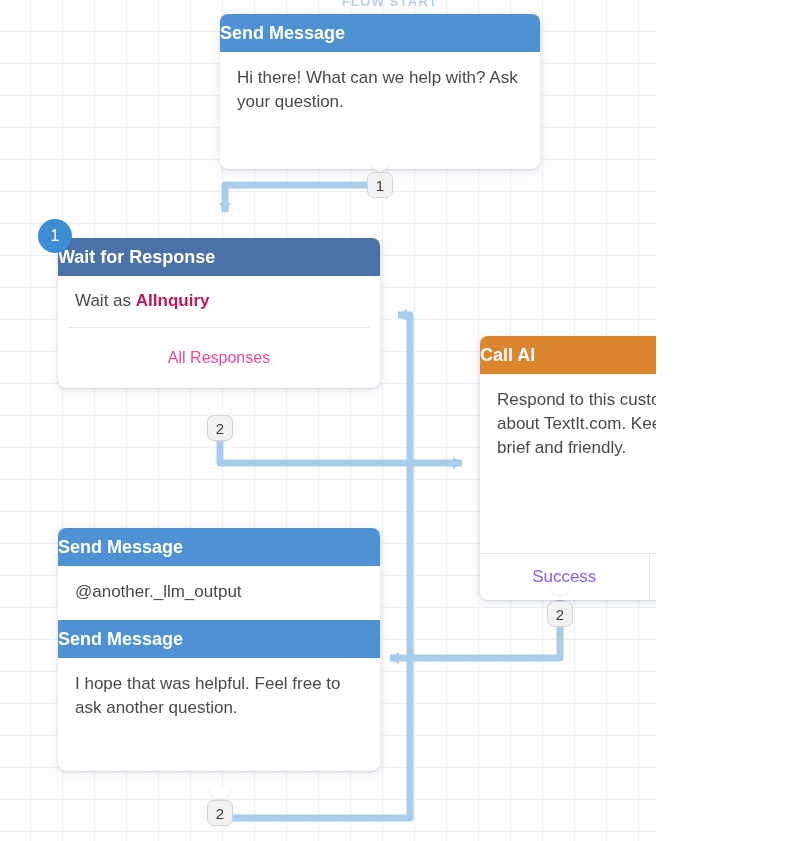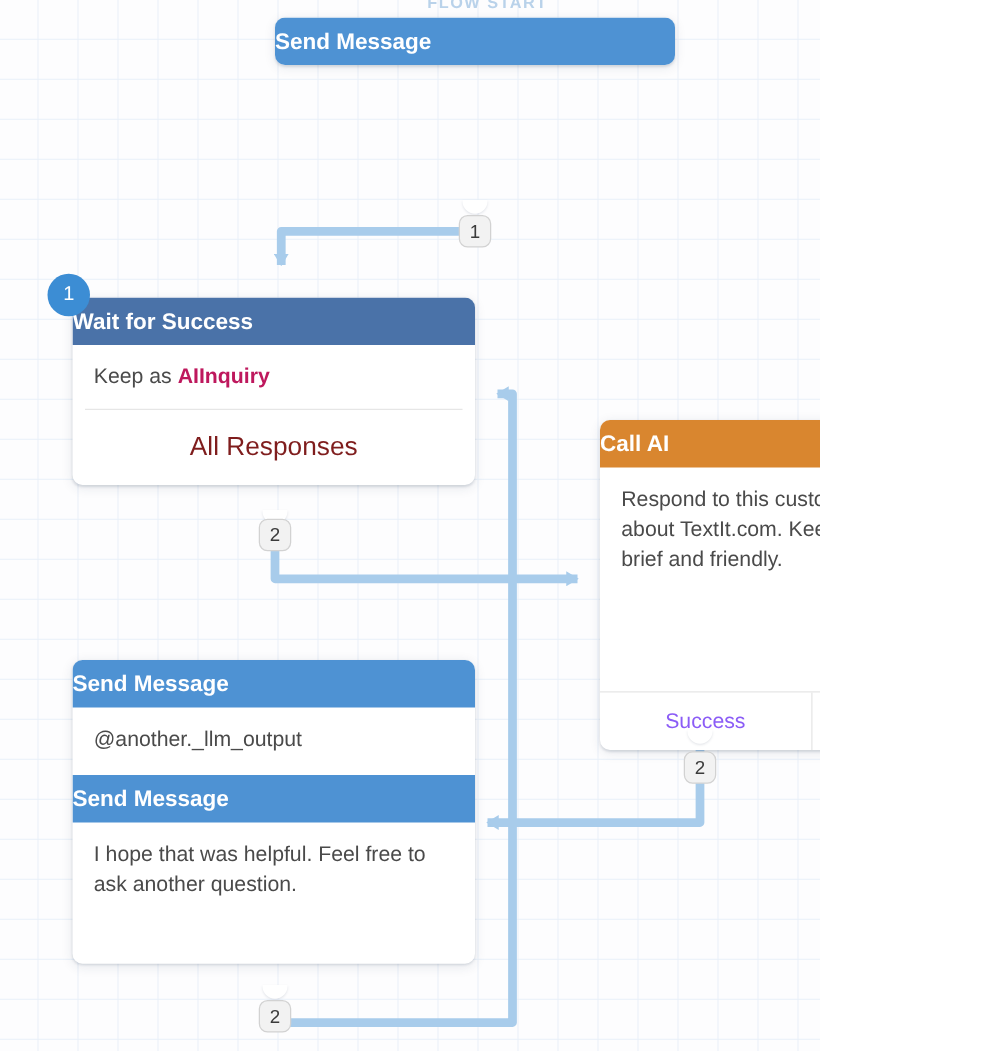--- a/index.html
+++ b/index.html
@@ -90,22 +90,22 @@
     text-align: center;
     font-size: 17px;
     color: #8b5cf6;
     line-height: 46px;
     height: 46px;
   }
   .exit + .exit { border-left: 1px solid #e6e6e6; }
 
   .result-row {
     text-align: center;
-    font-size: 21px;
-    color: #7f1d1d;
+    font-size: 16px;
+    color: #ec4899;
     line-height: 48px;
     height: 48px;
   }
 
   
   .count-badge {
     position: absolute;
     z-index: 6;
     width: 26px;
     height: 26px;
@@ -177,28 +177,29 @@
       <path d="M560,595 L560,658 L390,658" stroke-linejoin="round" marker-end="url(#arrow-left)"></path>
 
       <path d="M220,800 L220,818 L410,818 L410,315 L398,315" stroke-linejoin="round" marker-end="url(#arrow-left)"></path>
     </g>
   </svg>
 
   <div class="flow-start" style="left:300px; top:-6px; width:180px;">FLOW START</div>
 
   <div class="node" style="left:220px; top:14px; width:320px;">
     <div class="node-header hdr-blue">Send Message</div>
+    <div class="node-body" style="min-height:88px;">Hi there! What can we help with? Ask your question.</div>
   </div>
   <div class="socket" style="left:370px; top:160px;"></div>
   <div class="count-badge" style="left:367px; top:172px;">1</div>
 
   <div class="node" style="left:58px; top:238px; width:322px;">
-    <div class="node-header hdr-slate">Wait for Success</div>
+    <div class="node-header hdr-slate">Wait for Response</div>
     <div class="node-body" style="padding:13px 17px 14px 17px;">
-      <span>Keep as </span><b>AIInquiry</b>
+      <span>Wait as </span><b>AIInquiry</b>
     </div>
     <div class="divider"></div>
     <div class="result-row" style="line-height:60px; height:60px;">All Responses</div>
   </div>
   <div class="circle-badge" style="left:38px; top:219px;">1</div>
   <div class="socket" style="left:210px; top:408px;"></div>
   <div class="count-badge" style="left:207px; top:415px;">2</div>
 
   <div class="node" style="left:480px; top:336px; width:338px;">
     <div class="node-header hdr-orange">Call AI</div>

